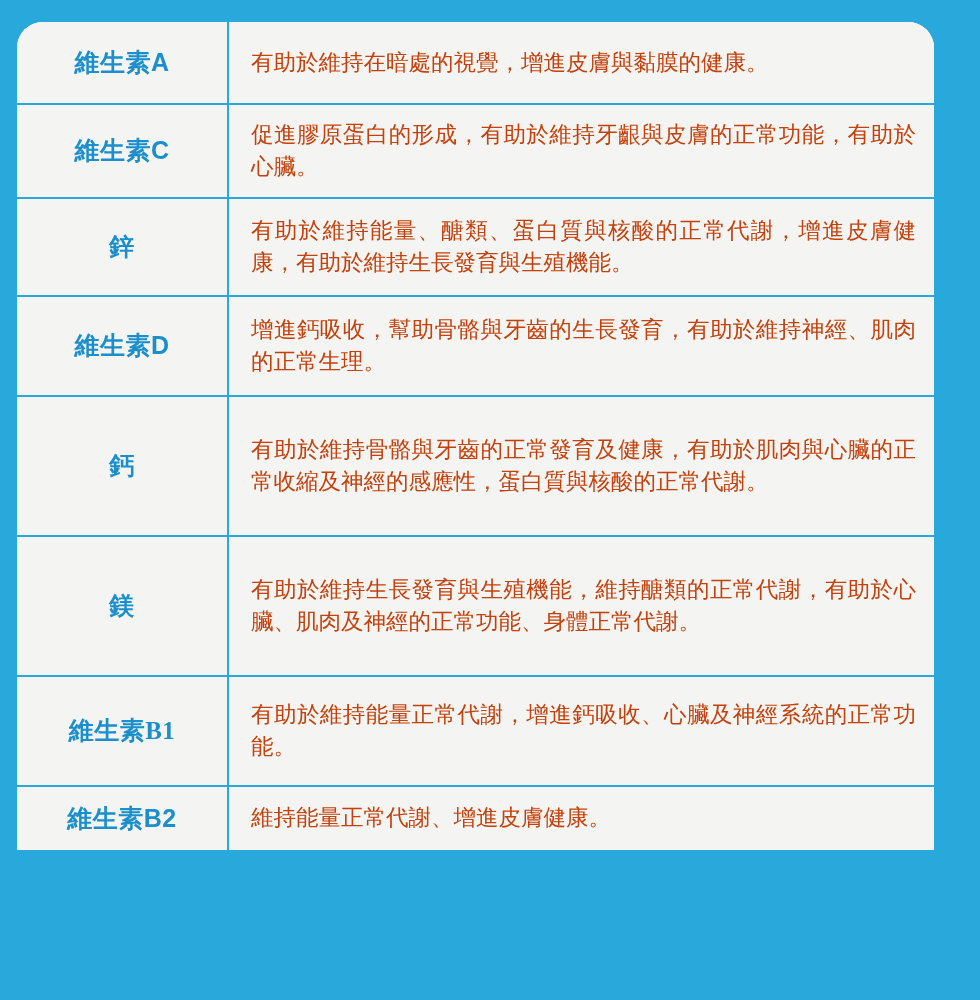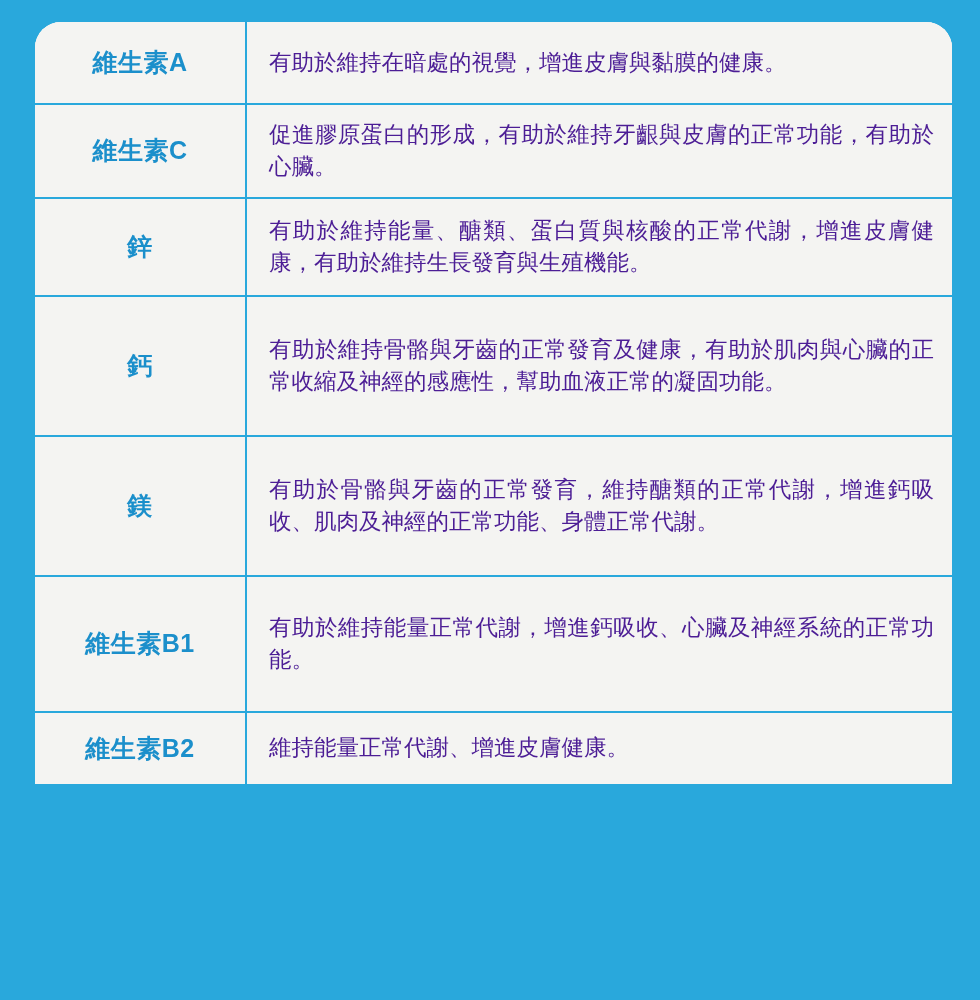--- a/index.html
+++ b/index.html
@@ -12,21 +12,21 @@
     background: #29a8dc;
     font-family: "Liberation Sans", "DejaVu Sans", sans-serif;
     overflow: hidden;
   }
   #page {
     position: relative;
     width: 980px;
     height: 1000px;
     background: #29a8dc;
     box-sizing: border-box;
-    padding: 22px 28px 0 35px;
+    padding: 22px 28px 0 17px;
   }
   #card {
     position: relative;
     width: 917px;
     background: #f4f4f2;
     border-top-left-radius: 26px;
     border-top-right-radius: 26px;
     overflow: hidden;
     box-sizing: border-box;
   }
@@ -53,35 +53,35 @@
     text-align: center;
     color: #1b8fcb;
     font-weight: bold;
     font-size: 25px;
     letter-spacing: 0.5px;
     padding: 10px 6px;
     white-space: nowrap;
   }
   td.desc-cell {
     padding: 14px 18px 14px 22px;
-    color: #4c1d95;
+    color: #c2410c;
     font-size: 22.5px;
     line-height: 1.42;
     text-align: justify;
     text-justify: inter-ideograph;
     letter-spacing: 0px;
   }
   .row-h1 { height: 82px; }
   .row-h2 { height: 83px; border-radius: 29px; }
   .row-h3 { height: 98px; }
   .row-h4 { height: 100px; }
   .row-h5 { height: 140px; }
   .row-h6 { height: 140px; }
-  .row-h7 { height: 136px; }
-  .row-h8 { height: 72px; }
+  .row-h7 { height: 110px; font-family: Liberation Serif, serif; }
+  .row-h8 { height: 64px; }
   .row-h9 { height: 90px; }
 </style>
 </head>
 <body>
 
 <div id="page">
   <div id="card">
     <table class="nutrient-table">
       <tbody>
         <tr class="row-h1">
@@ -89,27 +89,31 @@
           <td class="desc-cell">有助於維持在暗處的視覺，增進皮膚與黏膜的健康。</td>
         </tr>
         <tr class="row-h2">
           <td class="name-cell">維生素C</td>
           <td class="desc-cell">促進膠原蛋白的形成，有助於維持牙齦與皮膚的正常功能，有助於心臟。</td>
         </tr>
         <tr class="row-h3">
           <td class="name-cell">鋅</td>
           <td class="desc-cell">有助於維持能量、醣類、蛋白質與核酸的正常代謝，增進皮膚健康，有助於維持生長發育與生殖機能。</td>
         </tr>
+        <tr class="row-h4">
+          <td class="name-cell">維生素D</td>
+          <td class="desc-cell">增進鈣吸收，幫助骨骼與牙齒的生長發育，有助於維持神經、肌肉的正常生理。</td>
+        </tr>
         <tr class="row-h5">
           <td class="name-cell">鈣</td>
-          <td class="desc-cell">有助於維持骨骼與牙齒的正常發育及健康，有助於肌肉與心臟的正常收縮及神經的感應性，幫助血液正常的凝固功能。</td>
+          <td class="desc-cell">有助於維持骨骼與牙齒的正常發育及健康，有助於肌肉與心臟的正常收縮及神經的感應性，蛋白質與核酸的正常代謝。</td>
         </tr>
         <tr class="row-h6">
           <td class="name-cell">鎂</td>
-          <td class="desc-cell">有助於骨骼與牙齒的正常發育，維持醣類的正常代謝，增進鈣吸收、肌肉及神經的正常功能、身體正常代謝。</td>
+          <td class="desc-cell">有助於維持生長發育與生殖機能，維持醣類的正常代謝，有助於心臟、肌肉及神經的正常功能、身體正常代謝。</td>
         </tr>
         <tr class="row-h7">
           <td class="name-cell">維生素B1</td>
           <td class="desc-cell">有助於維持能量正常代謝，增進鈣吸收、心臟及神經系統的正常功能。</td>
         </tr>
         <tr class="row-h8">
           <td class="name-cell">維生素B2</td>
           <td class="desc-cell">維持能量正常代謝、增進皮膚健康。</td>
         </tr>
       </tbody>

